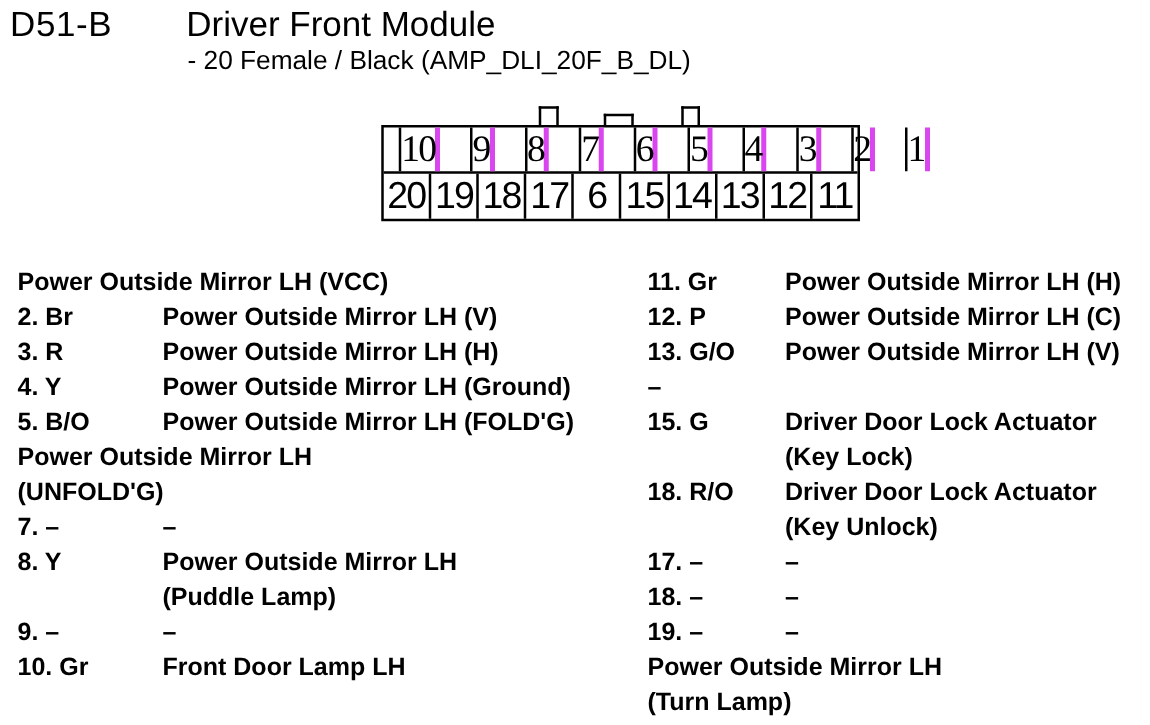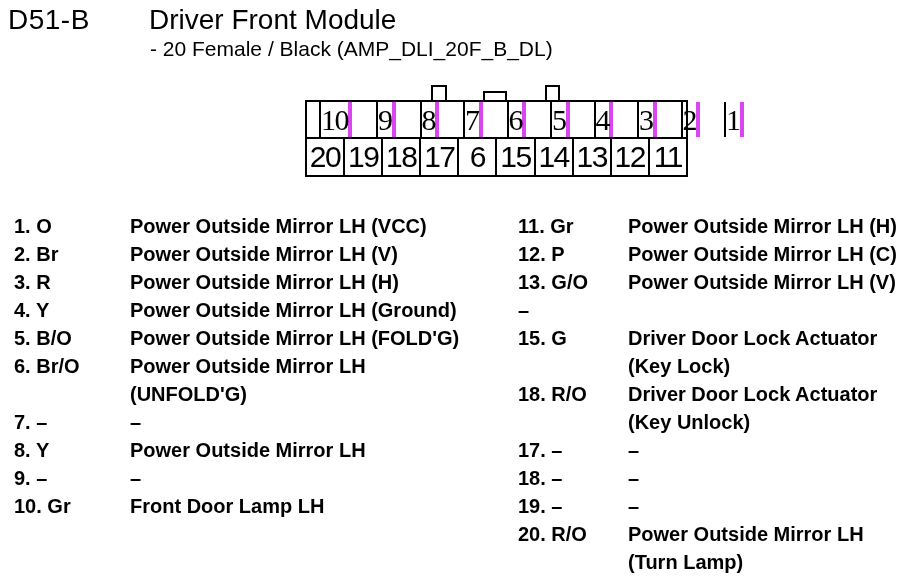--- a/index.html
+++ b/index.html
@@ -95,21 +95,20 @@
           <div class="cell bcell">14</div>
           <div class="cell bcell">13</div>
           <div class="cell bcell">12</div>
           <div class="cell bcell">11</div>
         </div>
     </div>
   </div>
 
   <div class="pin-list pin-list-left" id="pin-list-left">
       <div class="pin-row">
-        <div class="pin-label">1. O</div>
         <div class="pin-desc">
           <div class="desc-line">Power Outside Mirror LH (VCC)</div>
         </div>
       </div>
       <div class="pin-row">
         <div class="pin-label">2. Br</div>
         <div class="pin-desc">
           <div class="desc-line">Power Outside Mirror LH (V)</div>
         </div>
       </div>
@@ -125,36 +124,36 @@
           <div class="desc-line">Power Outside Mirror LH (Ground)</div>
         </div>
       </div>
       <div class="pin-row">
         <div class="pin-label">5. B/O</div>
         <div class="pin-desc">
           <div class="desc-line">Power Outside Mirror LH (FOLD'G)</div>
         </div>
       </div>
       <div class="pin-row">
-        <div class="pin-label">6. Br/O</div>
         <div class="pin-desc">
           <div class="desc-line">Power Outside Mirror LH</div>
           <div class="desc-line">(UNFOLD'G)</div>
         </div>
       </div>
       <div class="pin-row">
         <div class="pin-label">7. –</div>
         <div class="pin-desc">
           <div class="desc-line">–</div>
         </div>
       </div>
       <div class="pin-row">
         <div class="pin-label">8. Y</div>
         <div class="pin-desc">
           <div class="desc-line">Power Outside Mirror LH</div>
+          <div class="desc-line">(Puddle Lamp)</div>
         </div>
       </div>
       <div class="pin-row">
         <div class="pin-label">9. –</div>
         <div class="pin-desc">
           <div class="desc-line">–</div>
         </div>
       </div>
       <div class="pin-row">
         <div class="pin-label">10. Gr</div>
@@ -213,21 +212,20 @@
           <div class="desc-line">–</div>
         </div>
       </div>
       <div class="pin-row">
         <div class="pin-label">19. –</div>
         <div class="pin-desc">
           <div class="desc-line">–</div>
         </div>
       </div>
       <div class="pin-row">
-        <div class="pin-label">20. R/O</div>
         <div class="pin-desc">
           <div class="desc-line">Power Outside Mirror LH</div>
           <div class="desc-line">(Turn Lamp)</div>
         </div>
       </div>
     </div>
 
 </div>
 
 </body></html>

